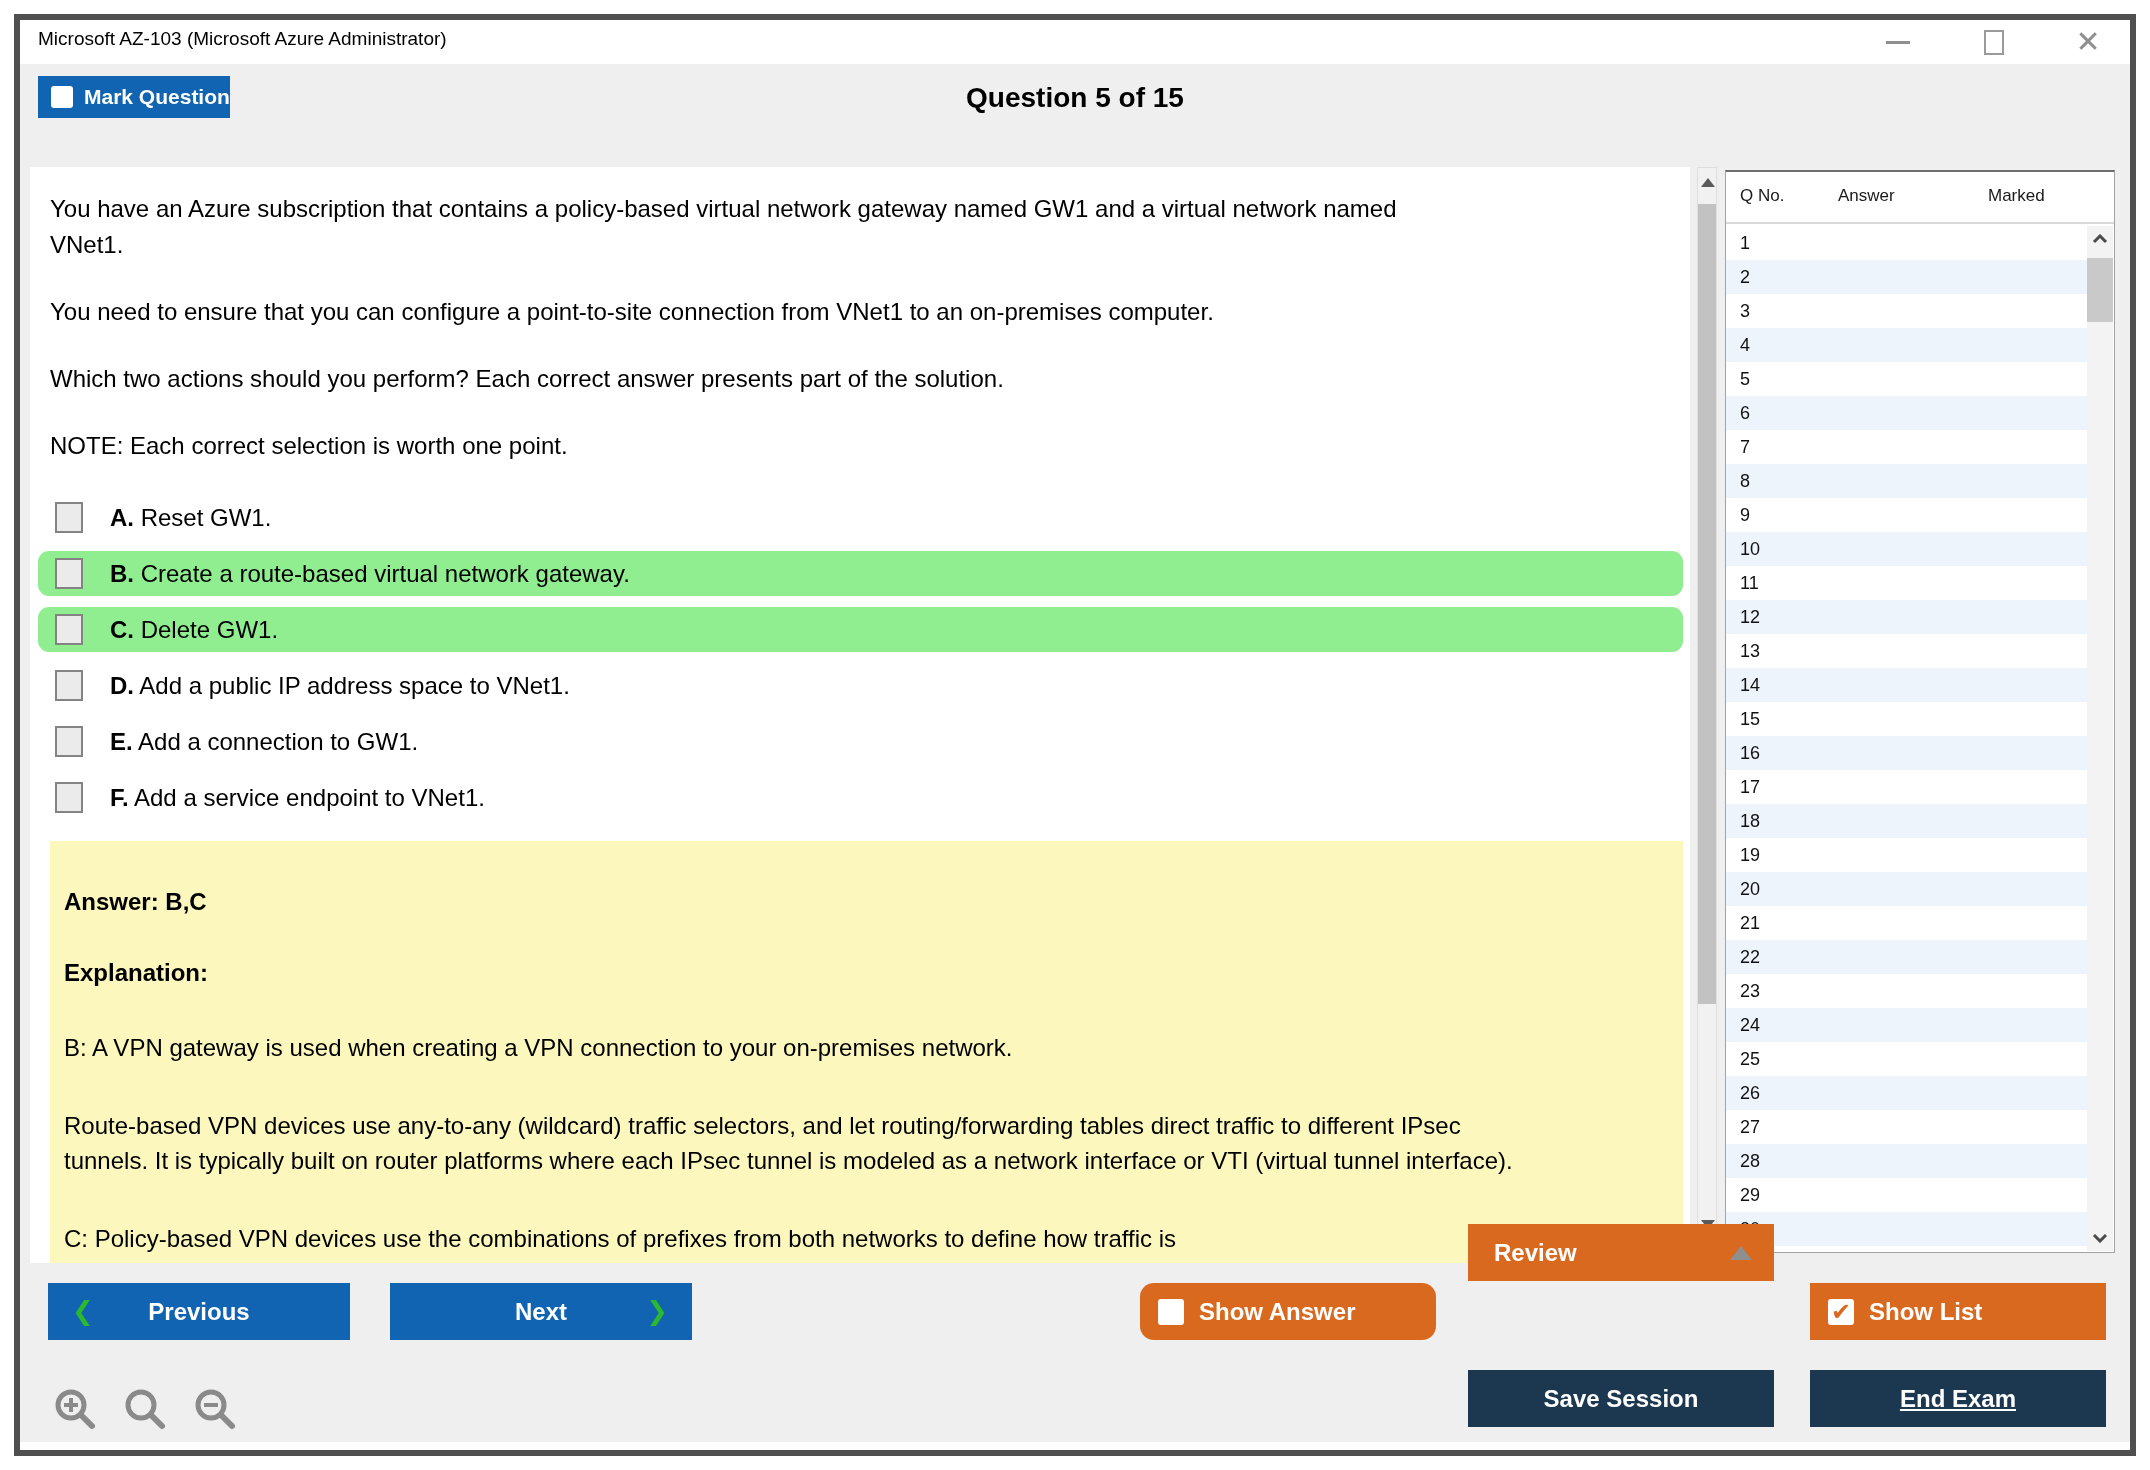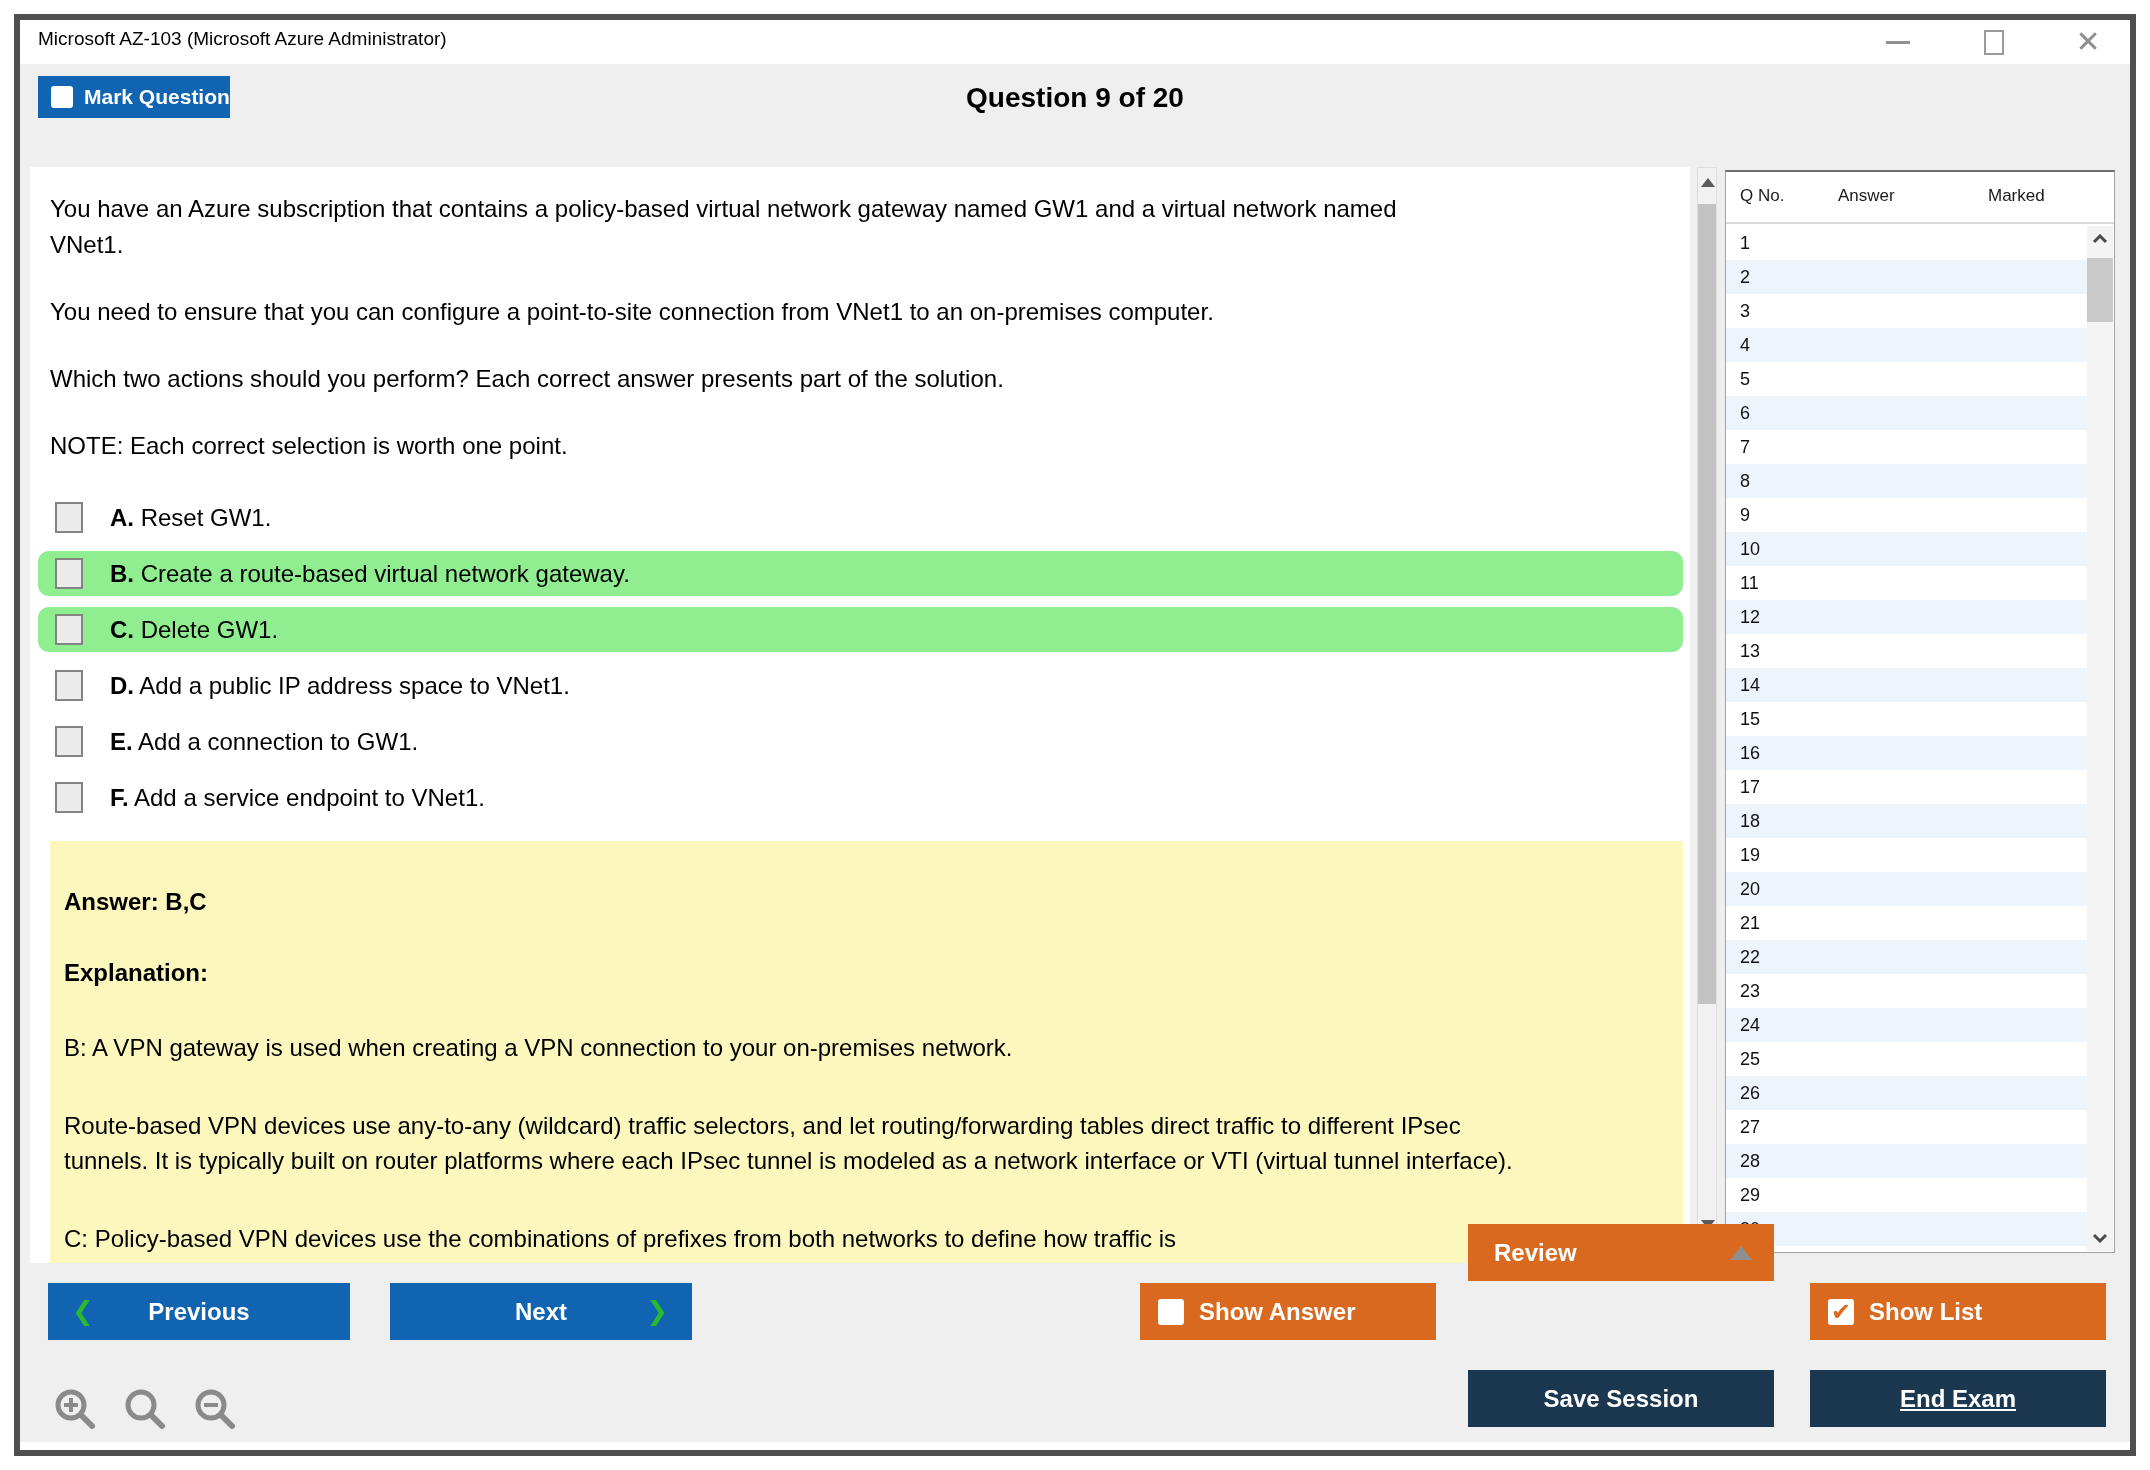--- a/index.html
+++ b/index.html
@@ -77,21 +77,21 @@
          font-size:24px; font-weight:bold; cursor:pointer; }
   .btn-blue { background:#1164b1; }
   .btn-orange { background:#d8691e; }
   .btn-navy { background:#1c3850; }
   .chevron { font-size:26px; font-weight:bold; color:#2eb82e; }
   .prev { left:48px; top:1283px; width:302px; height:57px; }
   .next { left:390px; top:1283px; width:302px; height:57px; }
   .prev .chevron { position:absolute; left:24px; }
   .next .chevron { position:absolute; right:24px; }
   .prev span.lbl, .next span.lbl { width:100%; text-align:center; }
-  .show-answer { left:1140px; top:1283px; width:296px; height:57px; padding-left:18px; }
+  .show-answer { left:1140px; top:1283px; width:296px; height:57px; padding-left:18px;border-radius:14px; }
   .review { left:1468px; top:1224px; width:306px; height:57px; padding-left:26px; }
   .show-list { left:1810px; top:1283px; width:296px; height:57px; padding-left:18px; }
   .save-session { left:1468px; top:1370px; width:306px; height:57px; justify-content:center; }
   .end-exam { left:1810px; top:1370px; width:296px; height:57px; justify-content:center;text-decoration:underline; }
   .wcheck { width:26px; height:26px; background:#ffffff; border-radius:3px; flex:0 0 auto;
             display:flex; align-items:center; justify-content:center; }
   .wcheck .tick { color:#d8691e; font-size:24px; font-weight:bold; line-height:24px; }
   .btn .blabel { margin-left:15px; }
   .review-tri { position:absolute; right:22px; width:0; height:0;
                 border-left:11px solid transparent; border-right:11px solid transparent;
@@ -119,21 +119,21 @@
       <div class="glyph-close">✕</div>
     </div>
   </div>
 
   <div class="appbg"></div>
 
   <div class="mark-btn">
     <div class="mark-box"></div>
     <div class="mark-label">Mark Question</div>
   </div>
-  <div class="q-header">Question 9 of 20</div>
+  <div class="q-header">Question 5 of 15</div>
 
   <div class="main-panel">
     <div class="qtext">
       <p>You have an Azure subscription that contains a policy-based virtual network gateway named GW1 and a virtual network named VNet1.</p>
       <p>You need to ensure that you can configure a point-to-site connection from VNet1 to an on-premises computer.</p>
       <p>Which two actions should you perform? Each correct answer presents part of the solution.</p>
       <p>NOTE: Each correct selection is worth one point.</p>
     </div>
     <div class="options">
       <div class="opt-row">

